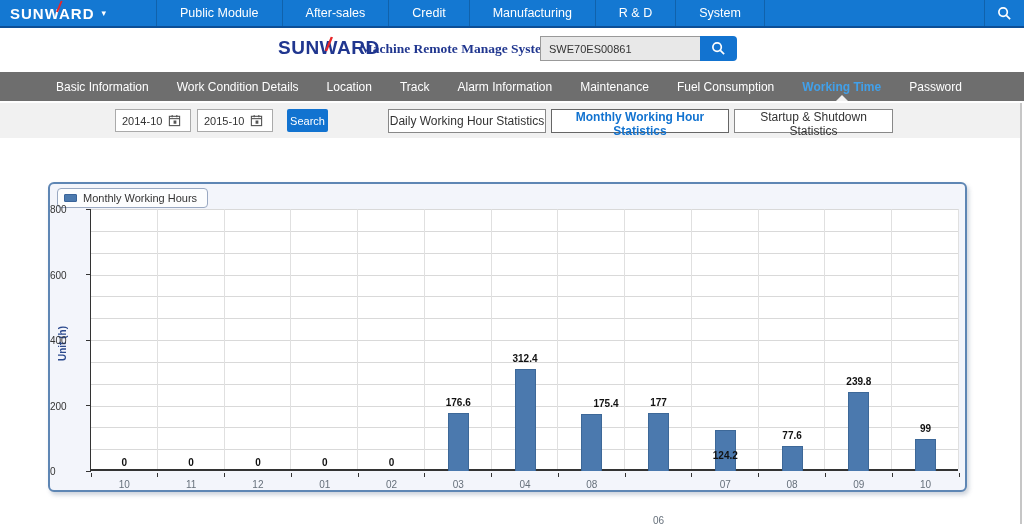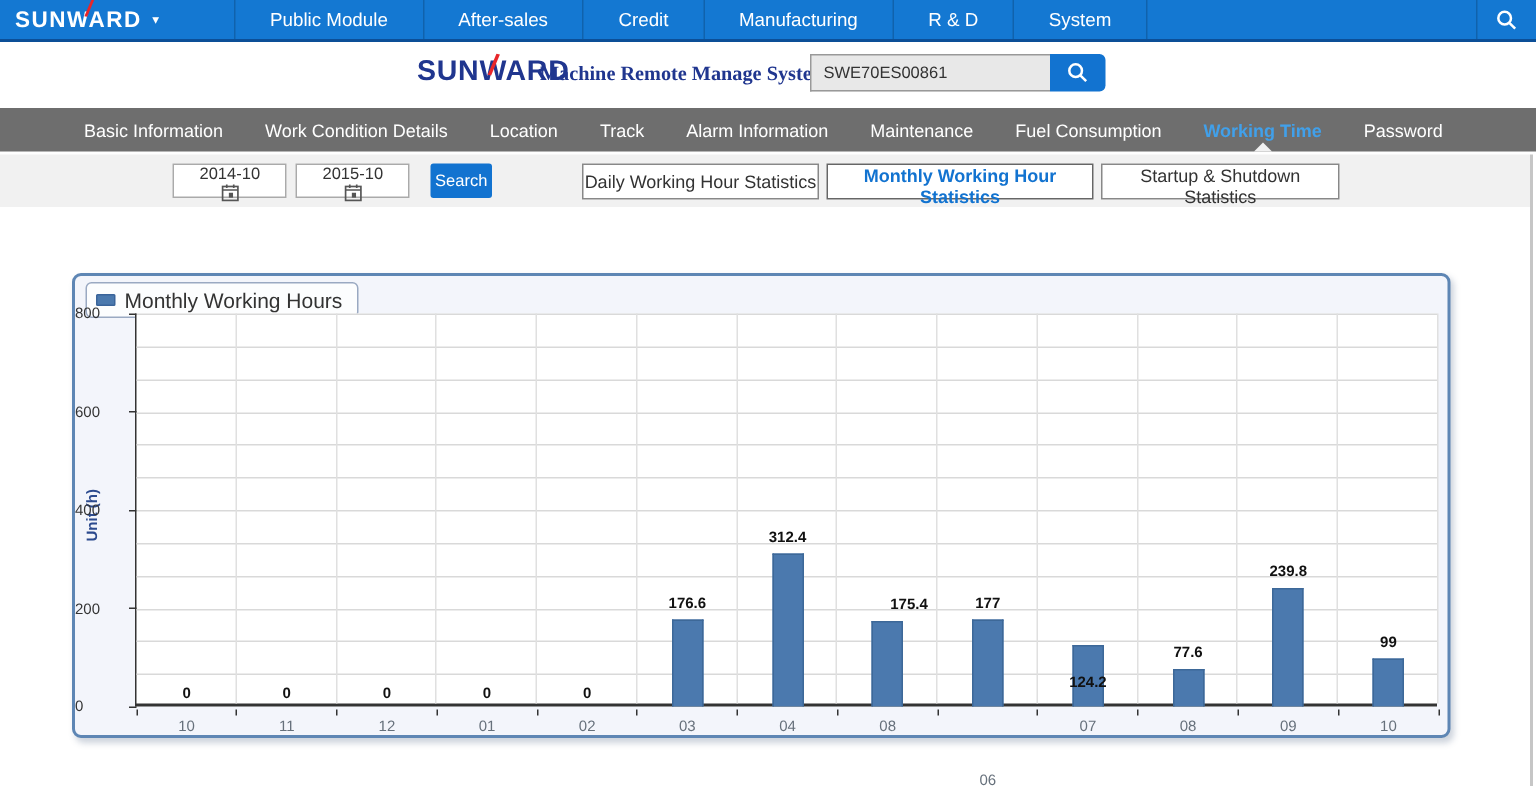--- a/index.html
+++ b/index.html
@@ -44,21 +44,21 @@
   .graynav .gitem { position:relative; color:#fff; font-size:12px; padding:0 14px;
     height:29px; display:flex; align-items:center; cursor:pointer; }
   .graynav .gitem.active { color:var(--active-tab-blue,#41a0ea); font-weight:bold; }
   .tab-pointer { position:absolute; left:50%; bottom:0; margin-left:-6px; width:0; height:0;
     border-left:6px solid transparent; border-right:6px solid transparent;
     border-bottom:6px solid #f1f1f1; }
 
   
   .filterbar { position:absolute; left:0; top:103px; width:1020px; height:35px; background:#f1f1f1; }
   .dateinput { position:absolute; top:6px; width:76px; height:23px; background:#fff;
-    border:1px solid #aaa; display:flex; align-items:center;flex-direction:column; }
+    border:1px solid #aaa; display:flex; align-items:center; }
   .dateinput input { border:none; outline:none; width:52px; font-size:11px; color:#333;
     padding-left:6px; background:transparent; }
   .dateinput .cal { cursor:pointer; display:flex; }
   .d1 { left:115px; } .d2 { left:197px; }
   .fsearch { position:absolute; left:287px; top:6px; width:41px; height:23px;
     background:var(--button-blue,#1273d0); color:#fff; border:none; border-radius:2px;
     font-size:11px; cursor:pointer; }
   .viewbtn { position:absolute; top:6px; height:24px; background:#fff; border:1px solid #888;
     font-size:12px; color:#333; cursor:pointer; font-family:"Liberation Sans",sans-serif; }
   .vb1 { left:388px; width:158px; }
@@ -68,21 +68,21 @@
   .right-line { position:absolute; left:1020px; top:103px; width:2px; height:421px; background:#c6c6c6; }
 
   
   .panel { position:absolute; left:48px; top:182px; width:919px; height:310px;
     background:var(--panel-bg,#f3f5fb); border:2px solid var(--panel-border,#5e86b4);
     border-radius:6px; box-shadow:2px 3px 4px rgba(90,110,140,.3); }
   .legend { position:absolute; left:7px; top:4px; display:flex; align-items:center; gap:6px;
     background:#fcfdfe; border:1px solid #9aa9c2; border-radius:4px; padding:3px 10px 3px 6px; }
   .legend-marker { width:13px; height:8px; background:var(--bar-blue,#4b79ae);
     border:1px solid #3a649a; border-radius:1px; }
-  .legend-label { font-size:14px; color:#333; }
+  .legend-label { font-size:11px; color:#333; }
   .y-title { position:absolute; left:-18px; top:154px; transform:rotate(-90deg);
     font-size:10px; font-weight:bold; color:#2c4a8e; width:60px; text-align:center; }
   .plot { position:absolute; left:40px; top:25px; width:868px; height:262px; background:#fff;
     border-left:1px solid #333; border-bottom:2px solid #333; }
   .grid-h { position:absolute; left:0; width:100%; height:1px; background:#d9d9d9; }
   .grid-v { position:absolute; top:0; height:100%; width:1px; background:#e0e0e0; }
   .ylab { position:absolute; left:-41px; width:58px; text-align:left; font-size:10px; color:#333; }
   .ytick { position:absolute; left:-5px; width:5px; height:1px; background:#333; }
   .xtick { position:absolute; width:1px; height:4px; background:#333; }
   .xlab { position:absolute; width:60px; text-align:center; font-size:10px; color:#66707b; }

